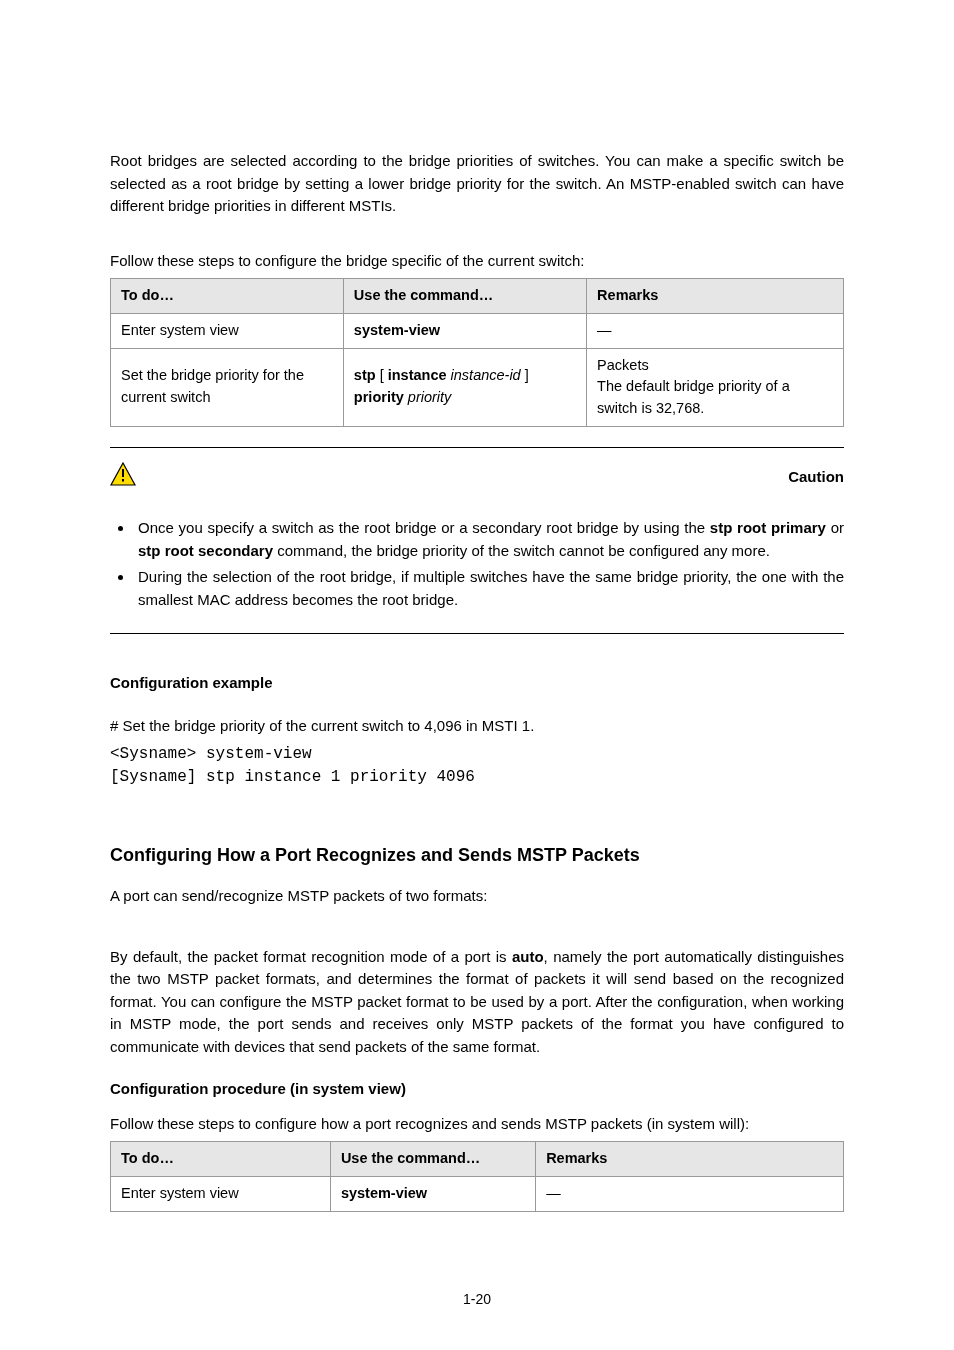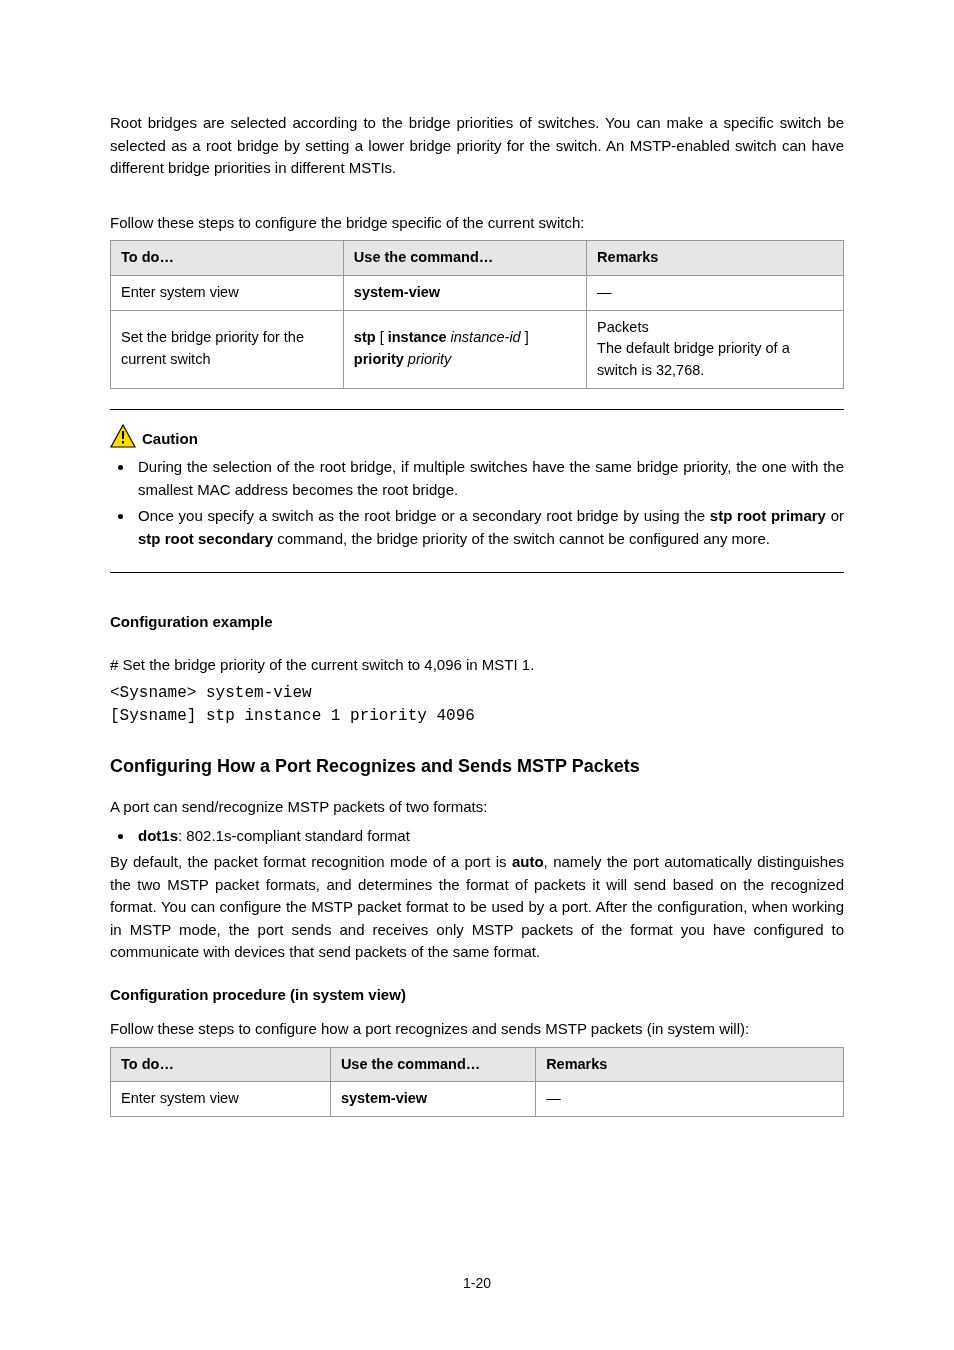--- a/index.html
+++ b/index.html
@@ -9,21 +9,21 @@
     height: 1350px;
     font-family: Arial, Helvetica, sans-serif;
     color: #000;
     font-size: 15px;
     line-height: 1.5;
     box-sizing: border-box;
     padding: 112px 110px 60px 110px;
     position: relative;
   }
   p { margin: 0 0 6px 0; }
-  .justify { text-align: justify; }
+  .justify { text-align: justify; margin-top: 38px; }
   table {
     border-collapse: collapse;
     width: 100%;
     margin: 4px 0 14px 0;
     font-size: 14.5px;
   }
   th, td {
     border: 1px solid #999;
     padding: 6px 10px;
     text-align: left;
@@ -35,21 +35,22 @@
   }
   .caution-block {
     border-top: 1.5px solid #000;
     border-bottom: 1.5px solid #000;
     padding: 14px 0 18px 0;
     margin: 20px 0 38px 0;
   }
   .caution-header {
     display: flex;
     align-items: center;
-    margin-bottom: 2px;
+    margin-bottom: 25px;
+    justify-content: space-between;
   }
   .caution-header svg { margin-right: 6px; }
   .caution-header .label { font-weight: bold; font-size: 15px; }
   ul.bullets {
     list-style: none;
     padding: 0;
     margin: 0;
   }
   ul.bullets > li {
     position: relative;
@@ -68,21 +69,21 @@
     border-radius: 50%;
   }
   .mono {
     font-family: "Courier New", monospace;
     font-size: 16px;
     white-space: pre;
     line-height: 1.4;
   }
   .page-num {
     position: absolute;
-    bottom: 56px;
+    bottom: 40px;
     left: 0;
     width: 100%;
     text-align: center;
     font-size: 14px;
   }
   .bold { font-weight: bold; }
   .spacer-md { height: 26px; }
   .spacer-sm { height: 14px; }
 </style>
 </head>
@@ -126,40 +127,39 @@
     <span>
       <svg width="26" height="24" viewBox="0 0 26 24">
         <polygon points="13,1 25,23 1,23" fill="#ffdd00" stroke="#000" stroke-width="1.2"></polygon>
         <rect x="12" y="7" width="2" height="8" fill="#000"></rect>
         <rect x="12" y="17" width="2" height="2.5" fill="#000"></rect>
       </svg>
     </span>
     <span class="label">Caution</span>
   </div>
   <ul class="bullets">
-    <li>During the selection of the root bridge, if multiple switches have the same bridge priority, the one with the smallest MAC address becomes the root bridge.</li>
     <li>
       <span>Once you specify a switch as the root bridge or a secondary root bridge by using the </span><span class="bold">stp root primary</span><span> or </span><span class="bold">stp root secondary</span><span> command, the bridge priority of the switch cannot be configured any more.</span>
     </li>
+    <li>During the selection of the root bridge, if multiple switches have the same bridge priority, the one with the smallest MAC address becomes the root bridge.</li>
   </ul>
 </div>
 
 <p class="bold">Configuration example</p>
 <div class="spacer-sm"></div>
 <p># Set the bridge priority of the current switch to 4,096 in MSTI 1.</p>
 <div class="mono">&lt;Sysname&gt; system-view
 [Sysname] stp instance 1 priority 4096</div>
 
 <div class="spacer-md"></div>
 
-<p style="font-size:18px;font-weight:bold;">Configuring How a Port Recognizes and Sends MSTP Packets</p>
+<p style="font-size:18px;font-weight:bold;margin-top:28px;">Configuring How a Port Recognizes and Sends MSTP Packets</p>
 <div style="height:10px;"></div>
 <p>A port can send/recognize MSTP packets of two formats:</p>
 <ul class="bullets">
-  <li><span class="bold">dot1s</span><span>: 802.1s-compliant standard format</span></li>
 </ul>
 <p class="justify">
   <span>By default, the packet format recognition mode of a port is </span><span class="bold">auto</span><span>, namely the port automatically distinguishes the two MSTP packet formats, and determines the format of packets it will send based on the recognized format. You can configure the MSTP packet format to be used by a port. After the configuration, when working in MSTP mode, the port sends and receives only MSTP packets of the format you have configured to communicate with devices that send packets of the same format.</span>
 </p>
 
 <div class="spacer-sm"></div>
 <p class="bold">Configuration procedure (in system view)</p>
 <div style="height:6px;"></div>
 <p>Follow these steps to configure how a port recognizes and sends MSTP packets (in system will):</p>
 

